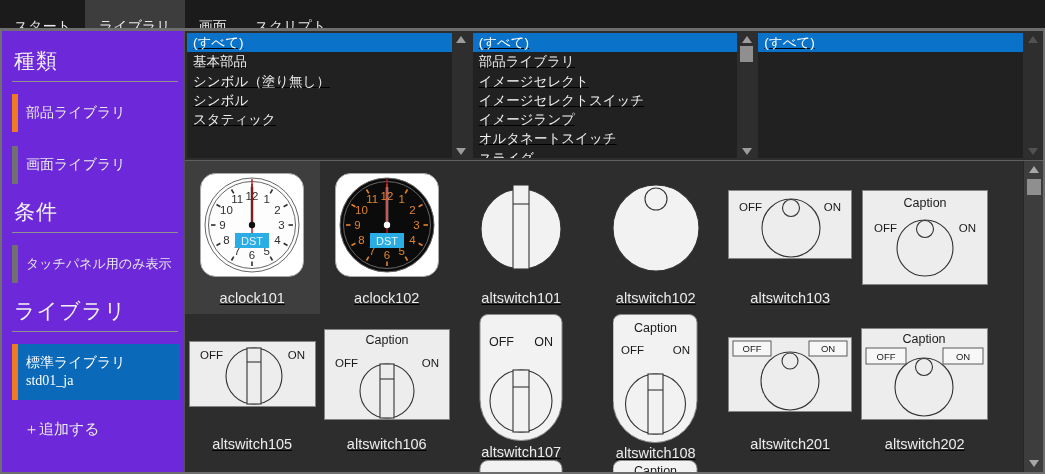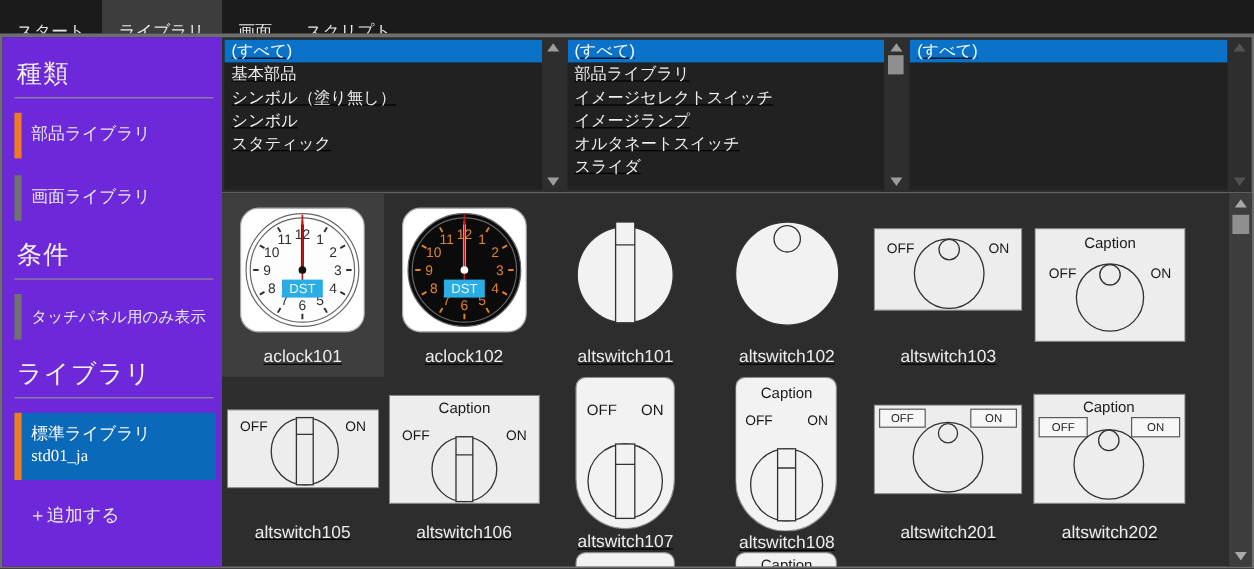--- a/index.html
+++ b/index.html
@@ -112,20 +112,21 @@
             <div class="sbar">
               <div class="arr up"></div>
               <div class="sb-track"></div>
               <div class="arr down"></div>
             </div>
           </div>
           <div class="listbox">
             <div class="list-items">
               <div class="list-row selected">(すべて)</div>
               <div class="list-row">部品ライブラリ</div>
+              <div class="list-row">イメージセレクト</div>
               <div class="list-row">イメージセレクトスイッチ</div>
               <div class="list-row">イメージランプ</div>
               <div class="list-row">オルタネートスイッチ</div>
               <div class="list-row">スライダ</div>
             </div>
             <div class="sbar">
               <div class="arr up"></div>
               <div class="sb-track">
                 <div class="sb-thumb"></div>
               </div>

